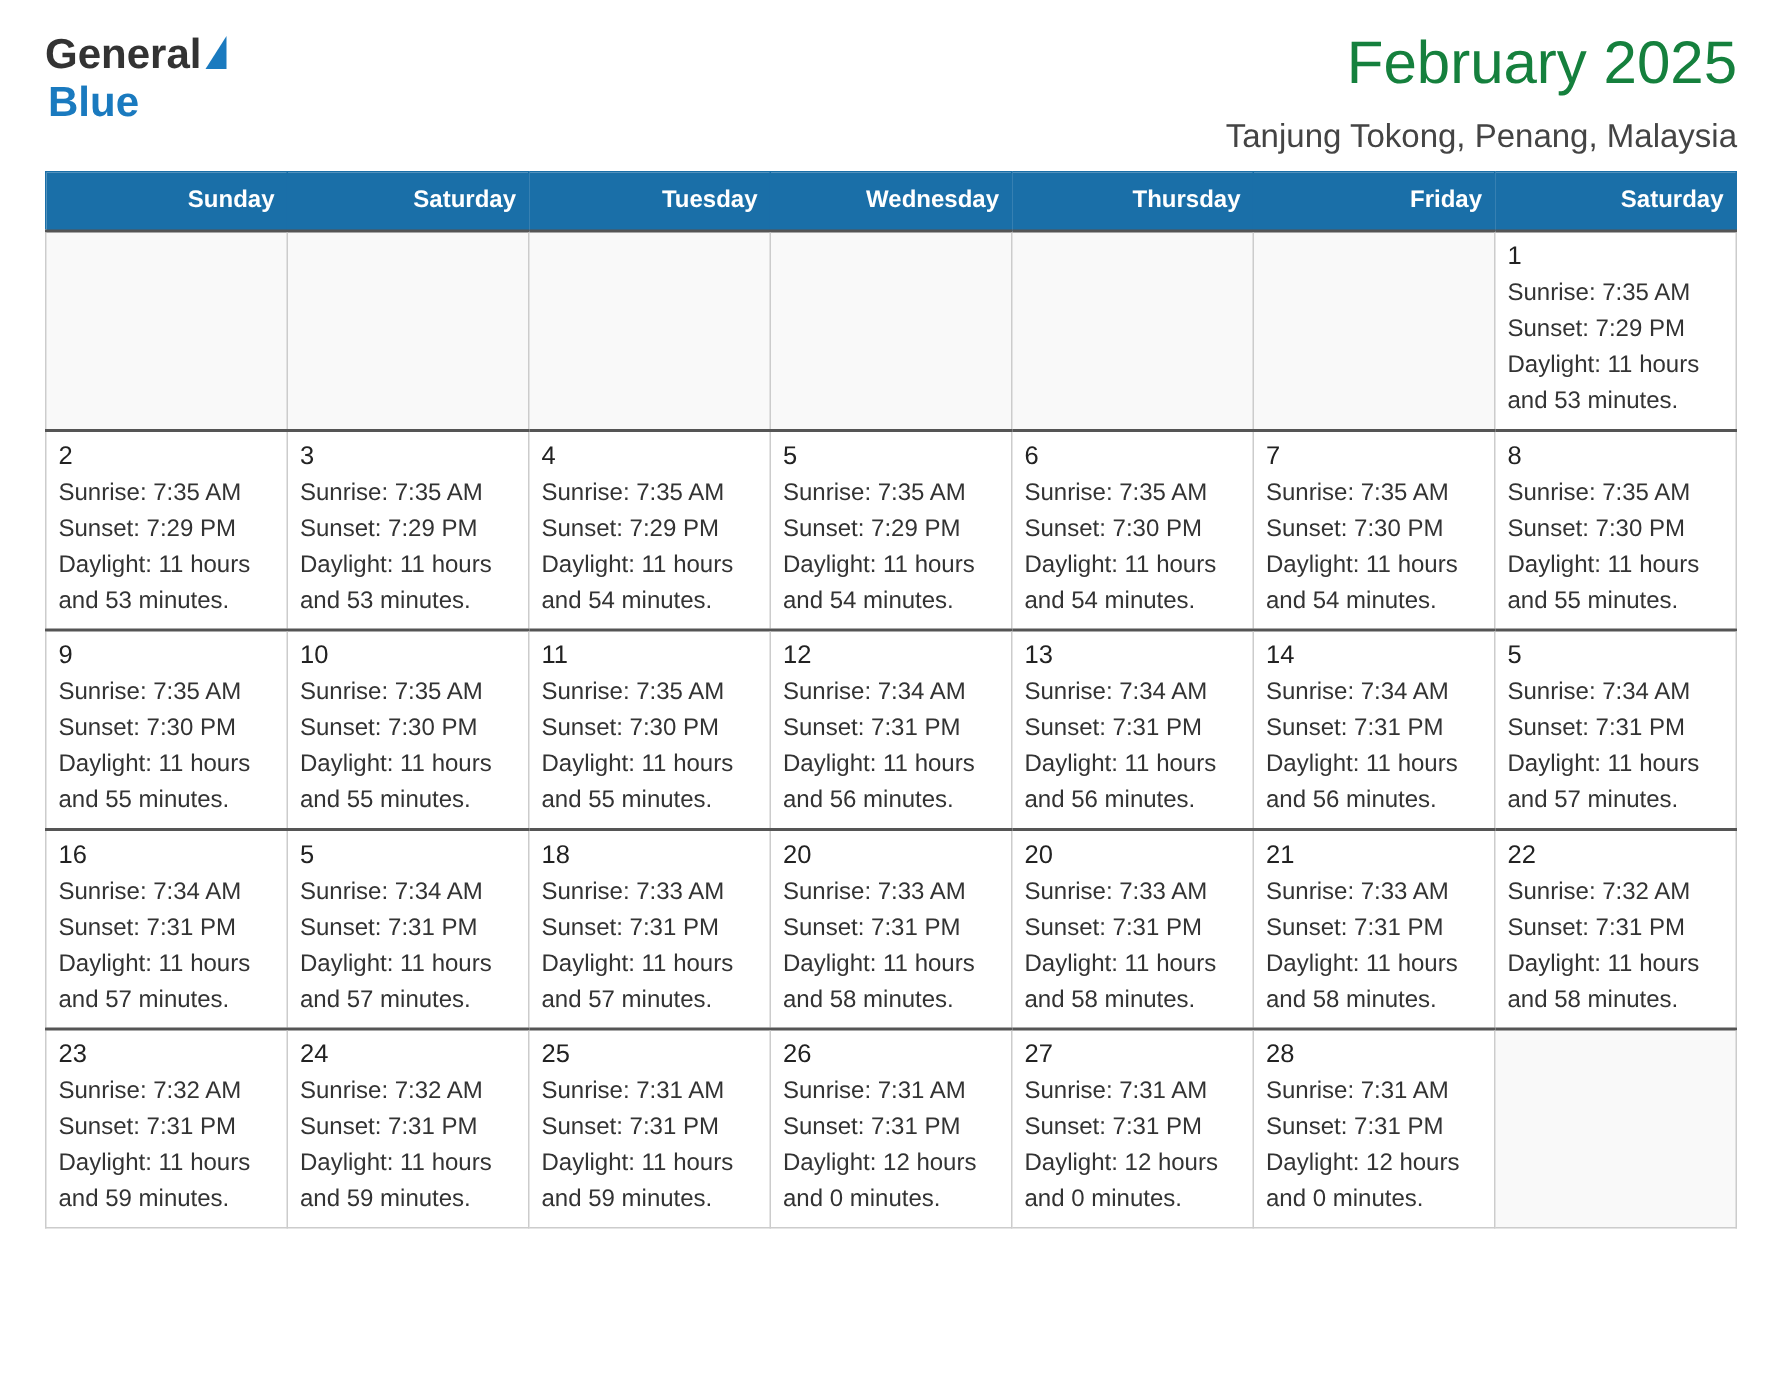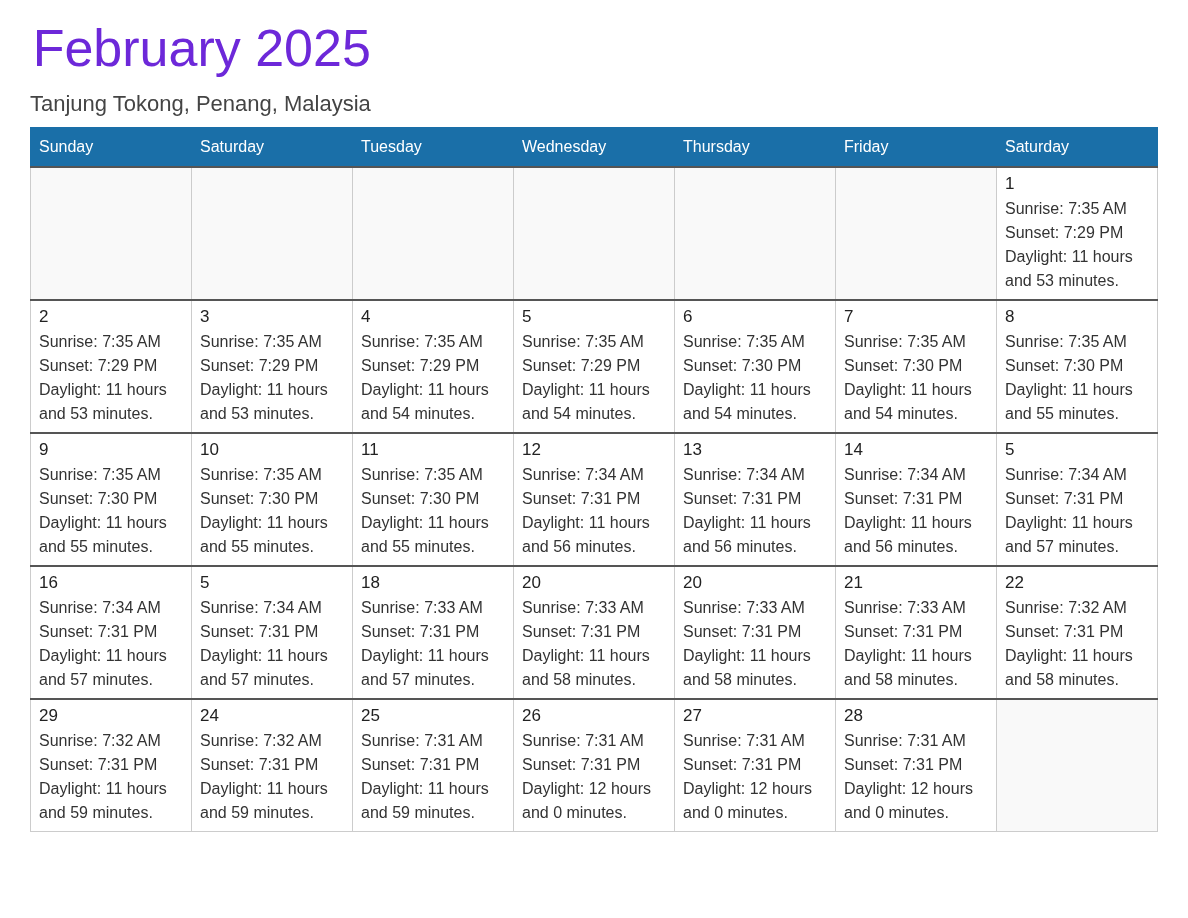--- a/index.html
+++ b/index.html
@@ -42,42 +42,42 @@
     .logo-blue {
       font-size: 28px;
       font-weight: bold;
       color: #1a7abf;
       margin-left: 2px;
     }
     .title-block {
       text-align: right;
     }
     .month-year {
-      font-size: 52px;
+      font-size: 40px;
       font-weight: normal;
-      color: #6d28d9;
+      color: #15803d;
       line-height: 1.1;
     }
     .location {
       font-size: 22px;
       color: #444;
       margin-top: 14px;
     }
     .calendar {
       width: 100%;
       border-collapse: collapse;
       margin-top: 10px;
     }
     .calendar th {
       background-color: #1a6fa8;
       color: #fff;
       font-size: 16px;
-      font-weight: normal;
+      font-weight: bold;
       padding: 10px 8px;
-      text-align: left;
+      text-align: right;
       border: 1px solid #1a6fa8;
     }
     .calendar td {
       border: 1px solid #ccc;
       vertical-align: top;
       padding: 6px 8px;
       width: 14.28%;
       min-height: 110px;
       font-size: 13px;
       color: #333;
@@ -97,20 +97,27 @@
       background: #f9f9f9;
     }
     .week-row td {
       border-top: 2px solid #555;
     }
   </style>
 </head>
 <body>
 
 <div class="header">
+  <div class="logo">
+    <div class="logo-text">
+      <span class="logo-general">General</span>
+      <div class="logo-triangle"></div>
+    </div>
+    <span class="logo-blue" style="margin-left:2px;">Blue</span>
+  </div>
   <div class="title-block">
     <div class="month-year">February 2025</div>
     <div class="location">Tanjung Tokong, Penang, Malaysia</div>
   </div>
 </div>
 
 <table class="calendar">
   <thead>
     <tr>
     <th>Sunday</th>
@@ -220,21 +227,21 @@
           <div class="day-number">21</div>
           <div class="day-info">Sunrise: 7:33 AM<br>Sunset: 7:31 PM<br>Daylight: 11 hours<br>and 58 minutes.</div>
         </td>
         <td>
           <div class="day-number">22</div>
           <div class="day-info">Sunrise: 7:32 AM<br>Sunset: 7:31 PM<br>Daylight: 11 hours<br>and 58 minutes.</div>
         </td>
       </tr>
       <tr class="week-row">
         <td>
-          <div class="day-number">29</div>
+          <div class="day-number">23</div>
           <div class="day-info">Sunrise: 7:32 AM<br>Sunset: 7:31 PM<br>Daylight: 11 hours<br>and 59 minutes.</div>
         </td>
         <td>
           <div class="day-number">24</div>
           <div class="day-info">Sunrise: 7:32 AM<br>Sunset: 7:31 PM<br>Daylight: 11 hours<br>and 59 minutes.</div>
         </td>
         <td>
           <div class="day-number">25</div>
           <div class="day-info">Sunrise: 7:31 AM<br>Sunset: 7:31 PM<br>Daylight: 11 hours<br>and 59 minutes.</div>
         </td>

